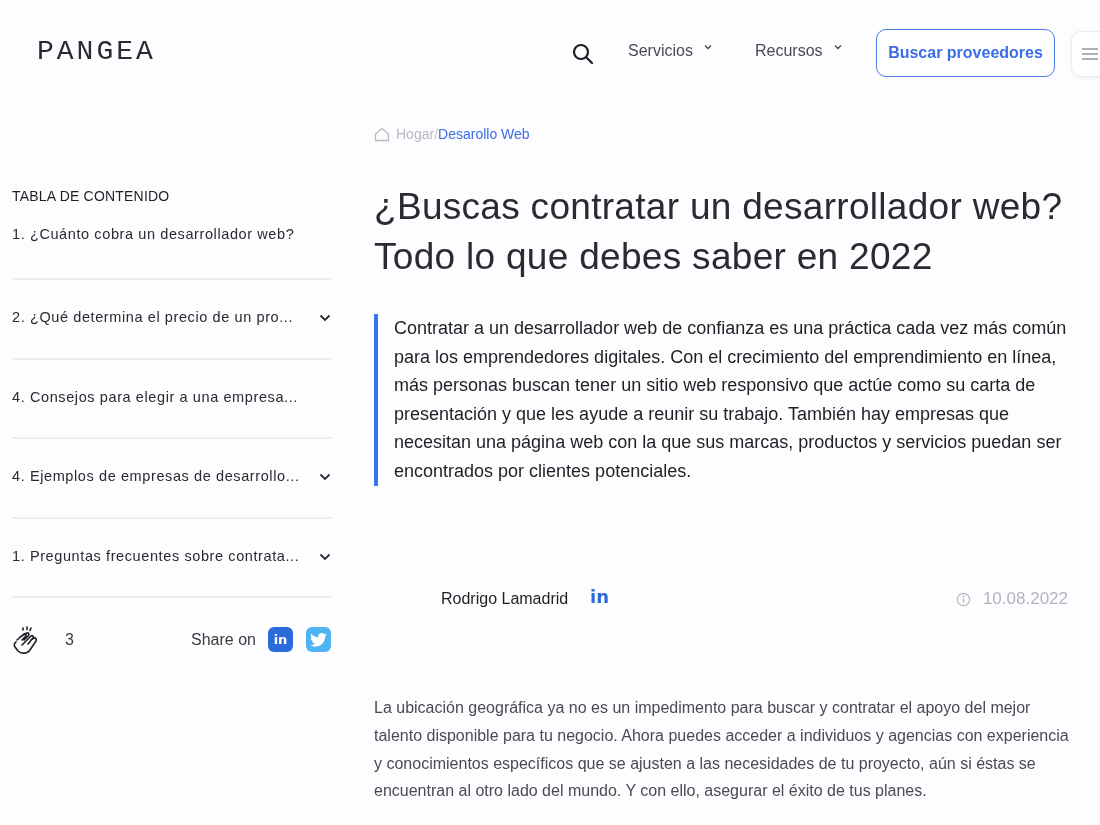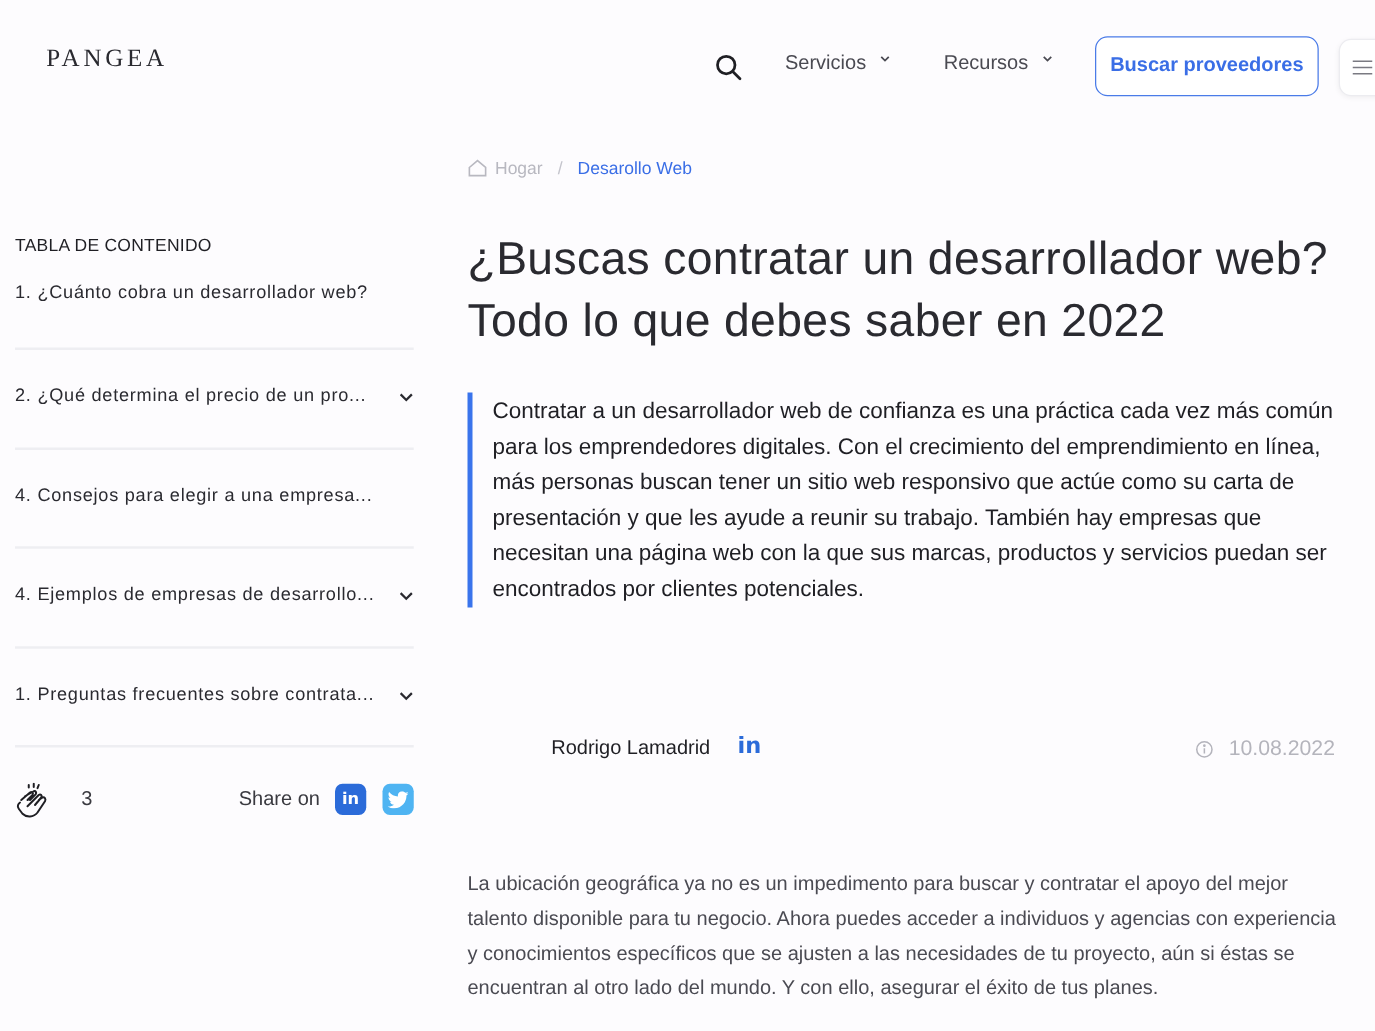--- a/index.html
+++ b/index.html
@@ -1,32 +1,32 @@
 <!DOCTYPE html>
 <html><head>
 <meta charset="utf-8">
 <style>
   * { box-sizing: border-box; margin: 0; padding: 0; }
   html, body { width: 1100px; height: 825px; overflow: hidden; background: #fdfcfe; }
   body { font-family: "Liberation Sans", "DejaVu Sans", sans-serif; color: #1f1f24; position: relative; }
 
   
   .header { position: absolute; top: 0; left: 0; width: 1100px; height: 108px; }
-  .logo { position: absolute; left: 37px; top: 36px; font-family: Liberation Serif, serif; font-size: 20px; letter-spacing: 3px; color: #2a2a30; font-weight: 400; }
+  .logo { position: absolute; left: 37px; top: 36px; font-family: Liberation Mono, monospace; font-size: 28px; letter-spacing: 3px; color: #2a2a30; font-weight: 400; }
   .search-icon { position: absolute; left: 571px; top: 42px; width: 24px; height: 24px; }
   .nav-item { position: absolute; top: 42px; font-size: 16px; color: #4a4a52; display: flex; align-items: flex-start; gap: 10px; cursor: pointer; }
   .nav-servicios { left: 628px; }
   .nav-recursos { left: 755px; }
   .nav-chevron { width: 10px; height: 10px; }
   .btn-providers { position: absolute; left: 876px; top: 29px; width: 179px; height: 48px; border: 1.5px solid #4a7be8; border-radius: 10px; color: #3a6ee6; font-size: 16px; display: flex; align-items: center; justify-content: center; background: #fff; cursor: pointer; font-weight: bold; }
   .btn-menu { position: absolute; left: 1071px; top: 31px; width: 50px; height: 46px; border: 1px solid #ececf0; border-radius: 10px; background: #fff; box-shadow: 0 1px 4px rgba(0,0,0,0.05); }
   .btn-menu svg { position: absolute; left: 10px; top: 15px; }
 
   
-  .breadcrumb { position: absolute; left: 374px; top: 126px; font-size: 14px; display: flex; align-items: center; gap: 12px; text-align: right; }
+  .breadcrumb { position: absolute; left: 374px; top: 126px; font-size: 14px; display: flex; align-items: center; gap: 0; text-align: right; }
   .bc-home { color: #b8b8c0; display: flex; align-items: center; gap: 6px; }
   .bc-sep { color: #c4c4cc; }
   .bc-current { color: #3a6ee6; }
 
   
   .toc { position: absolute; left: 12px; top: 188px; width: 319px; }
   .toc-title { font-size: 14px; color: #1f1f24; letter-spacing: 0.2px; margin-bottom: 26px; }
   .toc-list { list-style: none; }
   .toc-item { position: relative; height: 79.5px; border-bottom: 2px solid #eeeef2; font-size: 14.5px; color: #2a2a30; letter-spacing: 0.6px; cursor: pointer; }
   .toc-item .toc-label { position: absolute; left: 0; top: 0; white-space: nowrap; }

